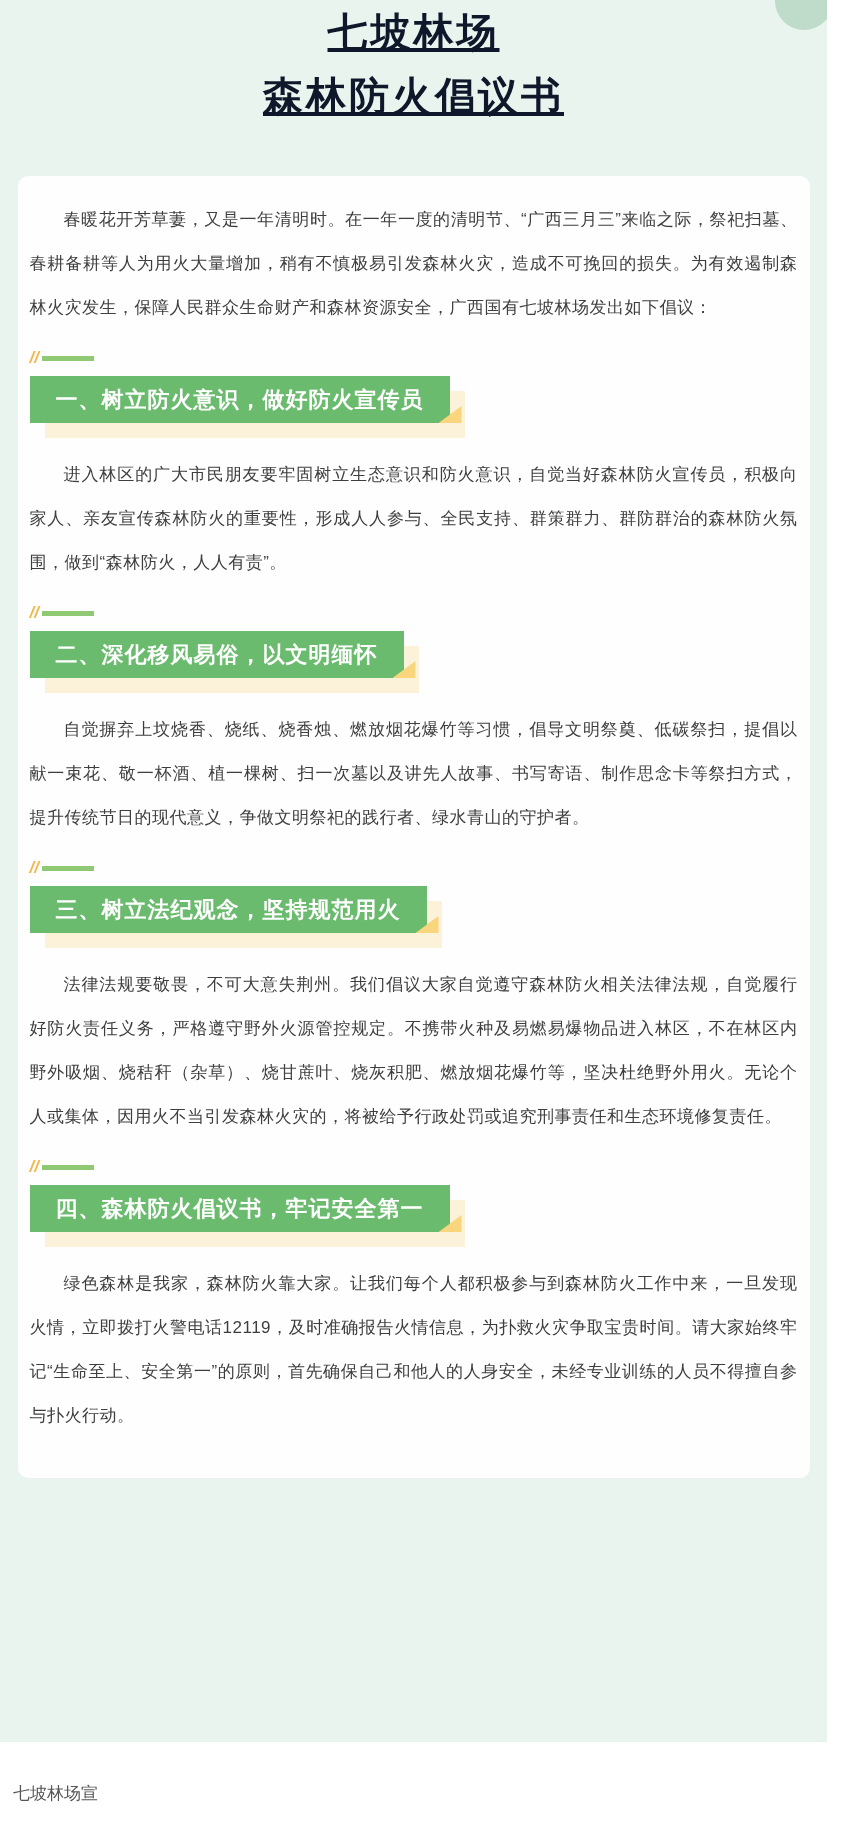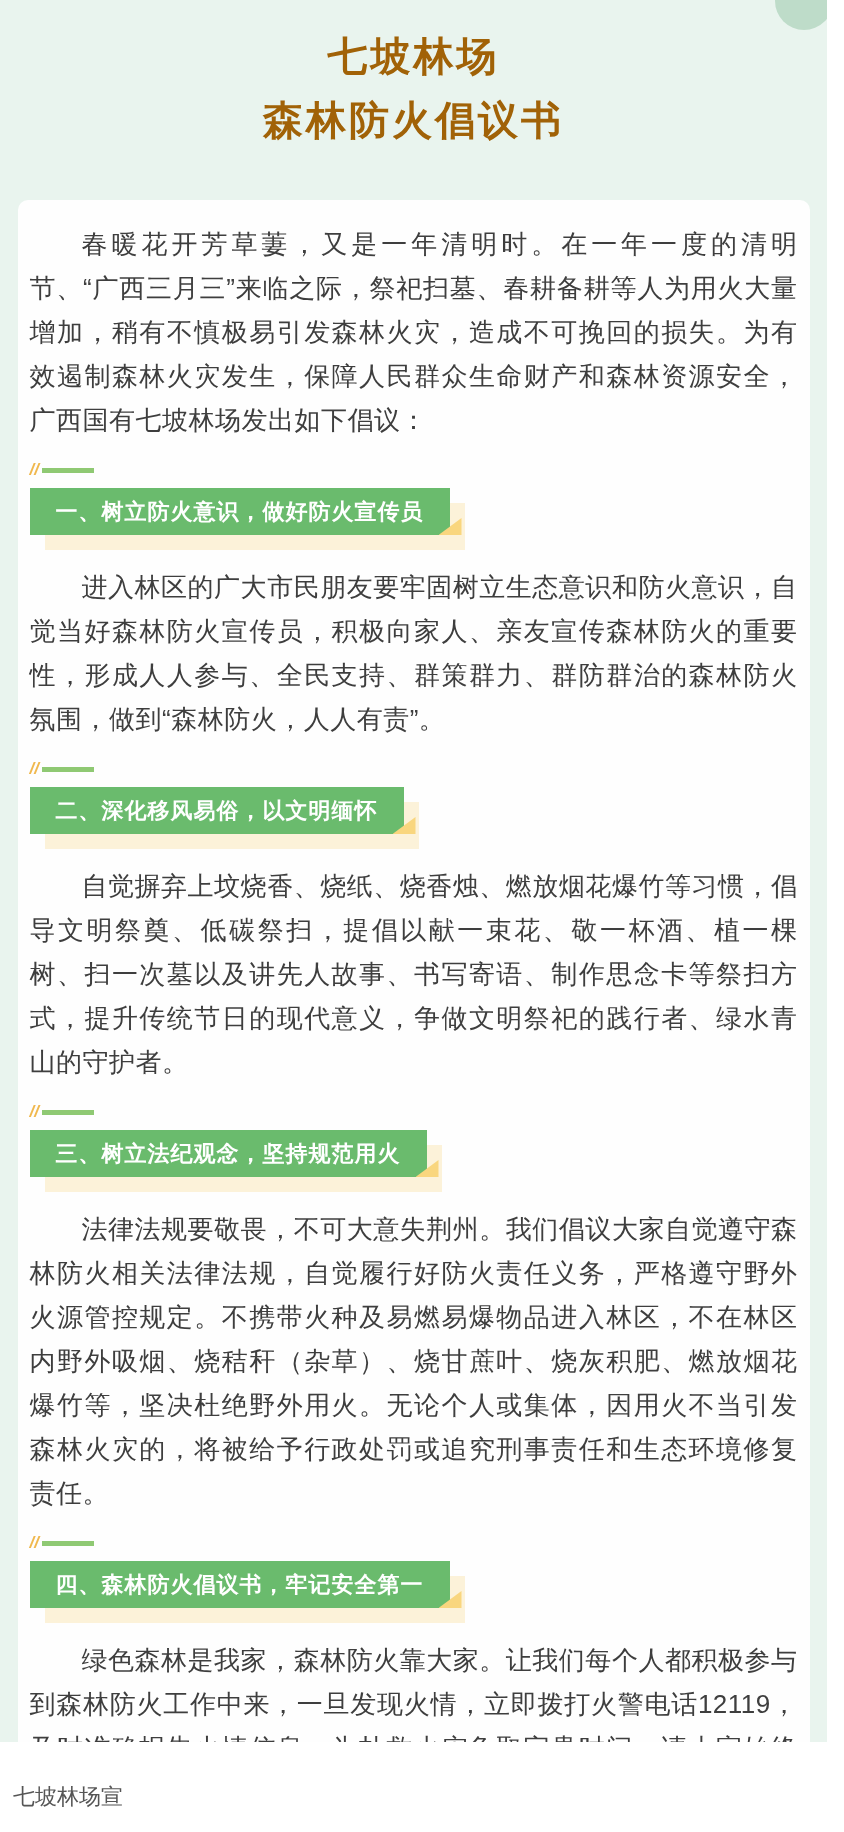--- a/index.html
+++ b/index.html
@@ -21,38 +21,38 @@
   .corner-blob {
     position: absolute;
     top: -28px;
     right: -6px;
     width: 58px;
     height: 58px;
     border-radius: 50%;
     background: #bedcc9;
   }
   .title-block {
-    padding-top: 24px;
     text-align: center;
-    color: #a16207;
+    color: #0f172a;
     font-size: 40px;
     font-weight: bold;
     letter-spacing: 3px;
     line-height: 64px;
+    text-decoration: underline;
   }
   .card {
     width: 792px;
     margin: 48px auto 0;
     background: #fefefe;
     border-radius: 10px;
     padding: 22px 12px 30px;
   }
   .para {
     margin: 0 0 16px;
-    font-size: 26px;
+    font-size: 17px;
     line-height: 44px;
     color: #3e3e3e;
     text-align: justify;
     text-indent: 2em;
     letter-spacing: 0.5px;
   }
   .divider {
     margin: 20px 0 10px;
     height: 16px;
     display: flex;
@@ -101,21 +101,21 @@
     right: -12px;
     bottom: 0;
     width: 23px;
     height: 17px;
     background: #f9d67e;
     clip-path: polygon(0 100%, 100% 0, 100% 100%);
   }
   .section-body .para:last-child { margin-bottom: 10px; }
   .footer {
     padding: 40px 0 0 13px;
-    font-size: 22px;
+    font-size: 17px;
     color: #555555;
     background: #ffffff;
   }
 </style>
 </head>
 <body>
 
 <div class="panel">
   <div class="corner-blob"></div>
 

